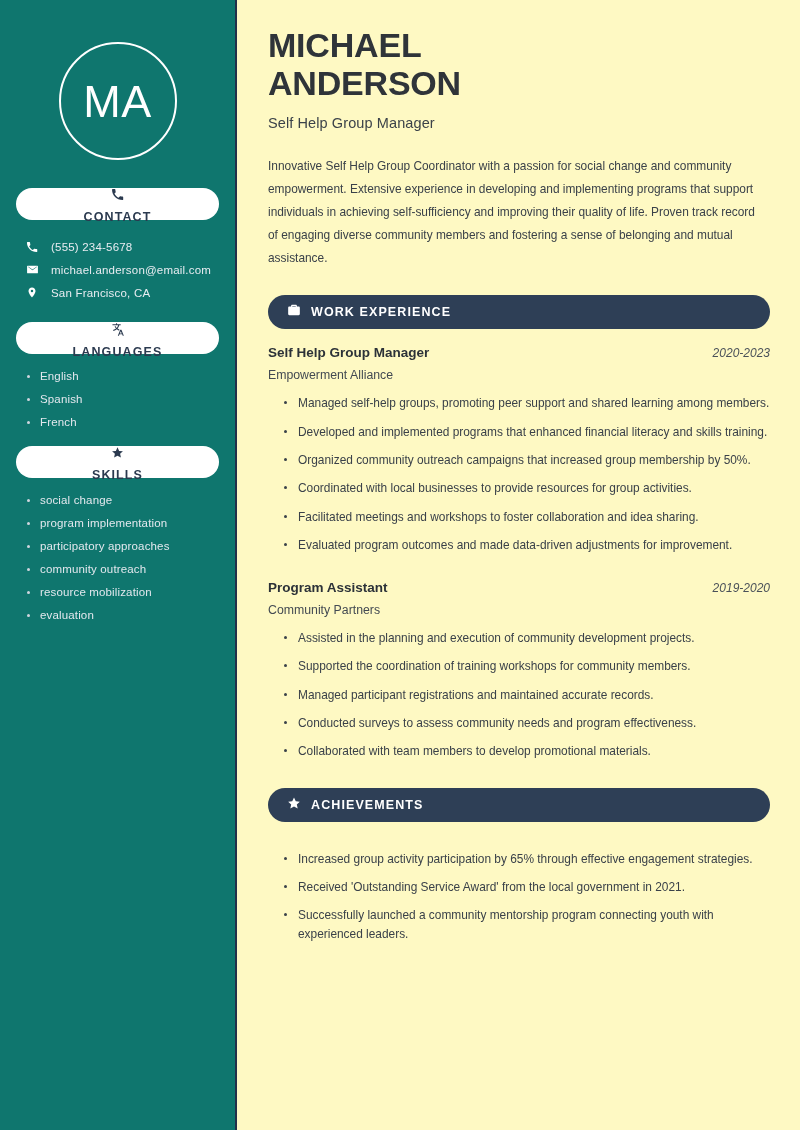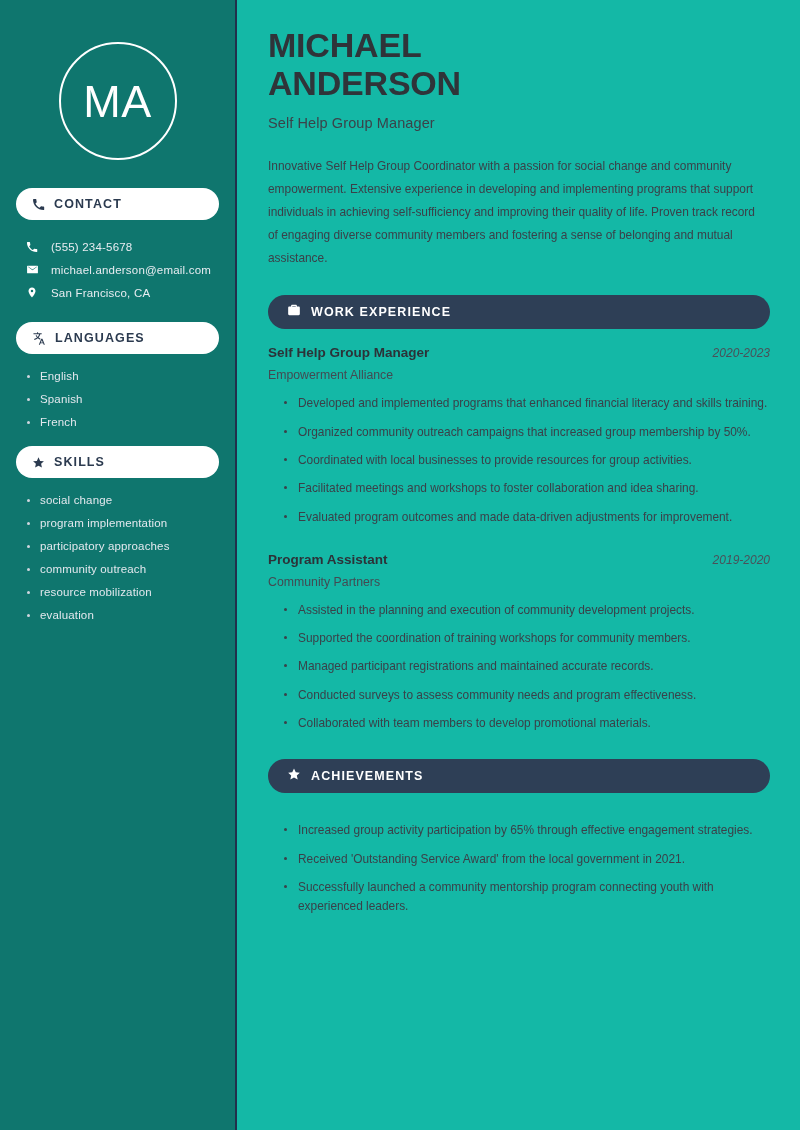--- a/index.html
+++ b/index.html
@@ -55,20 +55,21 @@
   .pill {
     background: #ffffff;
     border-radius: 999px;
     height: 32px;
     display: flex;
     align-items: center;
     padding: 0 16px;
     gap: 9px;
     margin-top: 4px;
     margin-bottom: 12px;
+    flex-direction: column;
   }
   .pill .pill-label {
     color: #2b3a4f;
     font-size: 12.5px;
     font-weight: bold;
     letter-spacing: 1.1px;
   }
   .pill svg { display: block; }
 
   .contact-list { padding: 4px 0 0 0; }
@@ -121,21 +122,21 @@
     width: 3px;
     height: 3px;
     border-radius: 50%;
     background: #cfd6de;
   }
 
   
   .main {
     flex: 1;
     padding: 26px 30px 0 31px;
-    background: #14b8a6;
+    background: #fef9c3;
   }
   .name {
     font-size: 34px;
     font-weight: bold;
     line-height: 1.12;
     color: #2f3439;
     letter-spacing: -0.2px;
   }
   .job-title {
     font-size: 14.5px;
@@ -323,20 +324,21 @@
       <span class="sec-label">WORK EXPERIENCE</span>
     </div>
 
     <div class="job">
       <div class="job-head">
         <span class="job-role">Self Help Group Manager</span>
         <span class="job-dates">2020-2023</span>
       </div>
       <div class="job-org">Empowerment Alliance</div>
       <ul class="bullets">
+        <li>Managed self-help groups, promoting peer support and shared learning among members.</li>
         <li>Developed and implemented programs that enhanced financial literacy and skills training.</li>
         <li>Organized community outreach campaigns that increased group membership by 50%.</li>
         <li>Coordinated with local businesses to provide resources for group activities.</li>
         <li>Facilitated meetings and workshops to foster collaboration and idea sharing.</li>
         <li>Evaluated program outcomes and made data-driven adjustments for improvement.</li>
       </ul>
     </div>
 
     <div class="job-spacer"></div>
 

